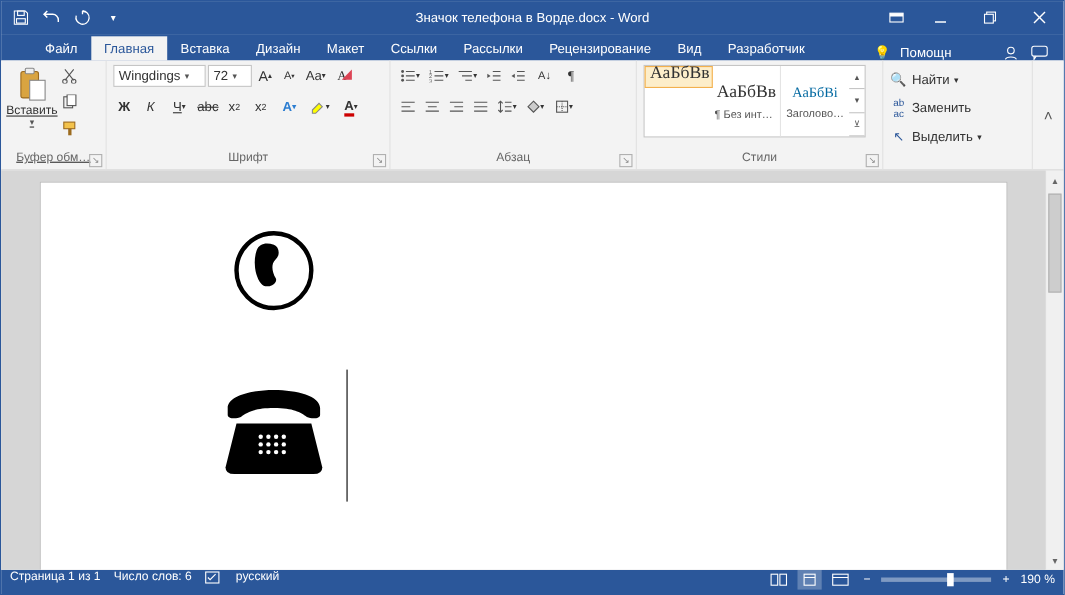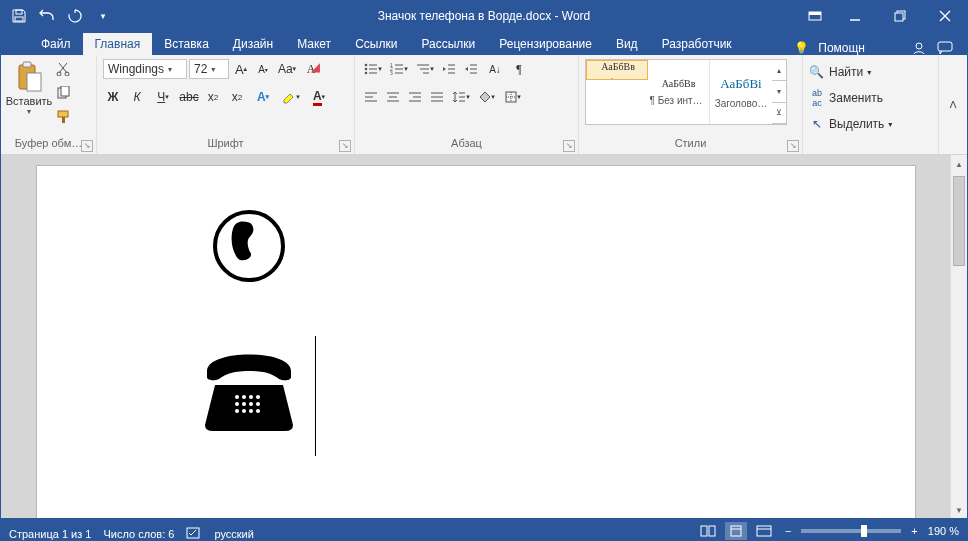--- a/index.html
+++ b/index.html
@@ -27,34 +27,34 @@
   .col { display:flex; flex-direction:column; gap:4px; }
   .row { display:flex; align-items:center; gap:2px; }
   .smallbtn { width:20px; height:20px; display:flex; align-items:center; justify-content:center; border:1px solid transparent; cursor:pointer; font-size:12px;}
   .smallbtn.w { width:24px; }
   .sel { height:20px; border:1px solid #c5c5c5; background:#fff; display:flex; align-items:center; padding:0 2px 0 4px; font-size:12px; cursor:pointer;}
   .sel .drop { margin-left:4px; font-size:8px; color:#555;}
   .font-row1 { display:flex; align-items:center; gap:2px;}
   .font-row2 { display:flex; align-items:center; gap:4px; margin-top:4px;}
   .style-gallery { display:flex; border:1px solid #c5c5c5; background:#fff; height:66px; }
   .style-item { width:62px; border-right:1px solid #e4e4e4; display:flex; flex-direction:column; align-items:center; justify-content:center; cursor:pointer; }
-  .style-item .pv { font-size:10px; font-family:"Times New Roman",serif; }
+  .style-item .pv { font-size:16px; font-family:"Times New Roman",serif; }
   .style-item .sn { font-size:10px; color:#555; margin-top:6px; white-space:nowrap; overflow:hidden; max-width:58px; text-overflow:ellipsis;}
   .style-item.sel { border:1px solid #f3b14e; background:#fdeeca; }
   .style-scroll { display:flex; flex-direction:column; width:14px; }
   .style-scroll div { flex:1; border-bottom:1px solid #c5c5c5; display:flex;align-items:center;justify-content:center; font-size:8px; color:#555; cursor:pointer;}
   .edit-col .line { display:flex; align-items:center; gap:4px; height:22px; font-size:12px; cursor:pointer; white-space:nowrap;}
   .edit-col .line .ic { width:16px; text-align:center; color:#2b579a;}
   .doc-area { position:relative; background:#d6d6d6; height: calc(541px - 30px - 24px - 100px - 22px - 2px); display:flex; }
   .page { background:#fff; margin:10px auto 0 auto; width:880px; height:380px; border:1px solid #b8b8b8; position:relative; }
   .vscroll { width:17px; background:#f0f0f0; border-left:1px solid #dcdcdc; display:flex; flex-direction:column;}
   .vscroll .arr { height:17px; display:flex;align-items:center;justify-content:center; font-size:9px; color:#666; cursor:pointer;}
   .vscroll .track { flex:1; position:relative;}
   .vscroll .thumb { position:absolute; left:2px; right:2px; top:4px; height:90px; background:#cdcdcd; border:1px solid #b0b0b0;}
-  .statusbar { height:22px; background:#2b579a; color:#fff; display:flex; align-items:flex-end; font-size:11px; padding:0 8px; gap:12px;}
+  .statusbar { height:22px; background:#2b579a; color:#fff; display:flex; align-items:flex-start; font-size:11px; padding:0 8px; gap:12px;}
   .statusbar .right { margin-left:auto; display:flex; align-items:center; gap:6px;}
   .statusbar .viewbtn { width:22px; height:18px; display:flex;align-items:center;justify-content:center; cursor:pointer;}
   .statusbar .viewbtn.active { background:rgba(255,255,255,.25); }
   .slider { width:100px; height:4px; background:rgba(255,255,255,.4); position:relative; }
   .slider .knob { position:absolute; top:-4px; left:60px; width:6px; height:12px; background:#fff; }
   .underline { text-decoration: underline; }
   .strike { text-decoration: line-through; }
   svg { display:block; }
   .ribbon-collapse { width:28px; display:flex; align-items:center; justify-content:center; cursor:pointer; font-size:14px; color:#555;}
   .cursor-bar { position:absolute; left:278px; top:170px; width:1px; height:120px; background:#000;}
@@ -136,21 +136,21 @@
       <svg width="16" height="14">
           <rect x="1" y="1" width="14" height="9" rx="2" fill="none" stroke="#fff"></rect>
           <path d="M5 10l-2 3v-3" fill="none" stroke="#fff"></path>
         </svg>
     </span>
   </div>
 </div>
 
 <div class="ribbon">
 
-  <div class="group" style="width:96px;">
+  <div class="group" style="width:96px;text-decoration:underline;">
     <div class="body">
       <div class="bigbtn">
         <div class="ic">
           <svg width="28" height="32" viewBox="0 0 28 32">
               <rect x="4" y="4" width="16" height="24" rx="2" fill="#d9a441" stroke="#9c6b1f"></rect>
               <rect x="8" y="1" width="8" height="5" rx="1" fill="#eee" stroke="#888"></rect>
               <rect x="12" y="12" width="14" height="18" fill="#fff" stroke="#888"></rect>
             </svg>
         </div>
         <div class="lb">Вставить</div>

